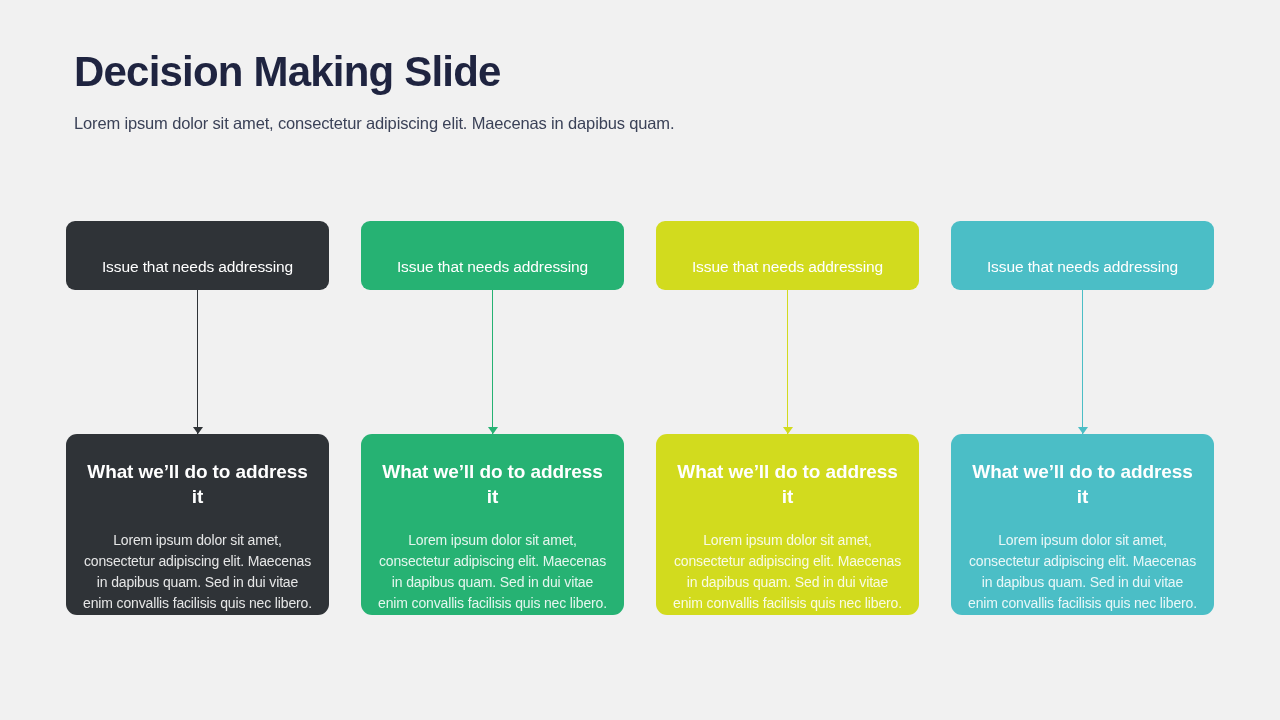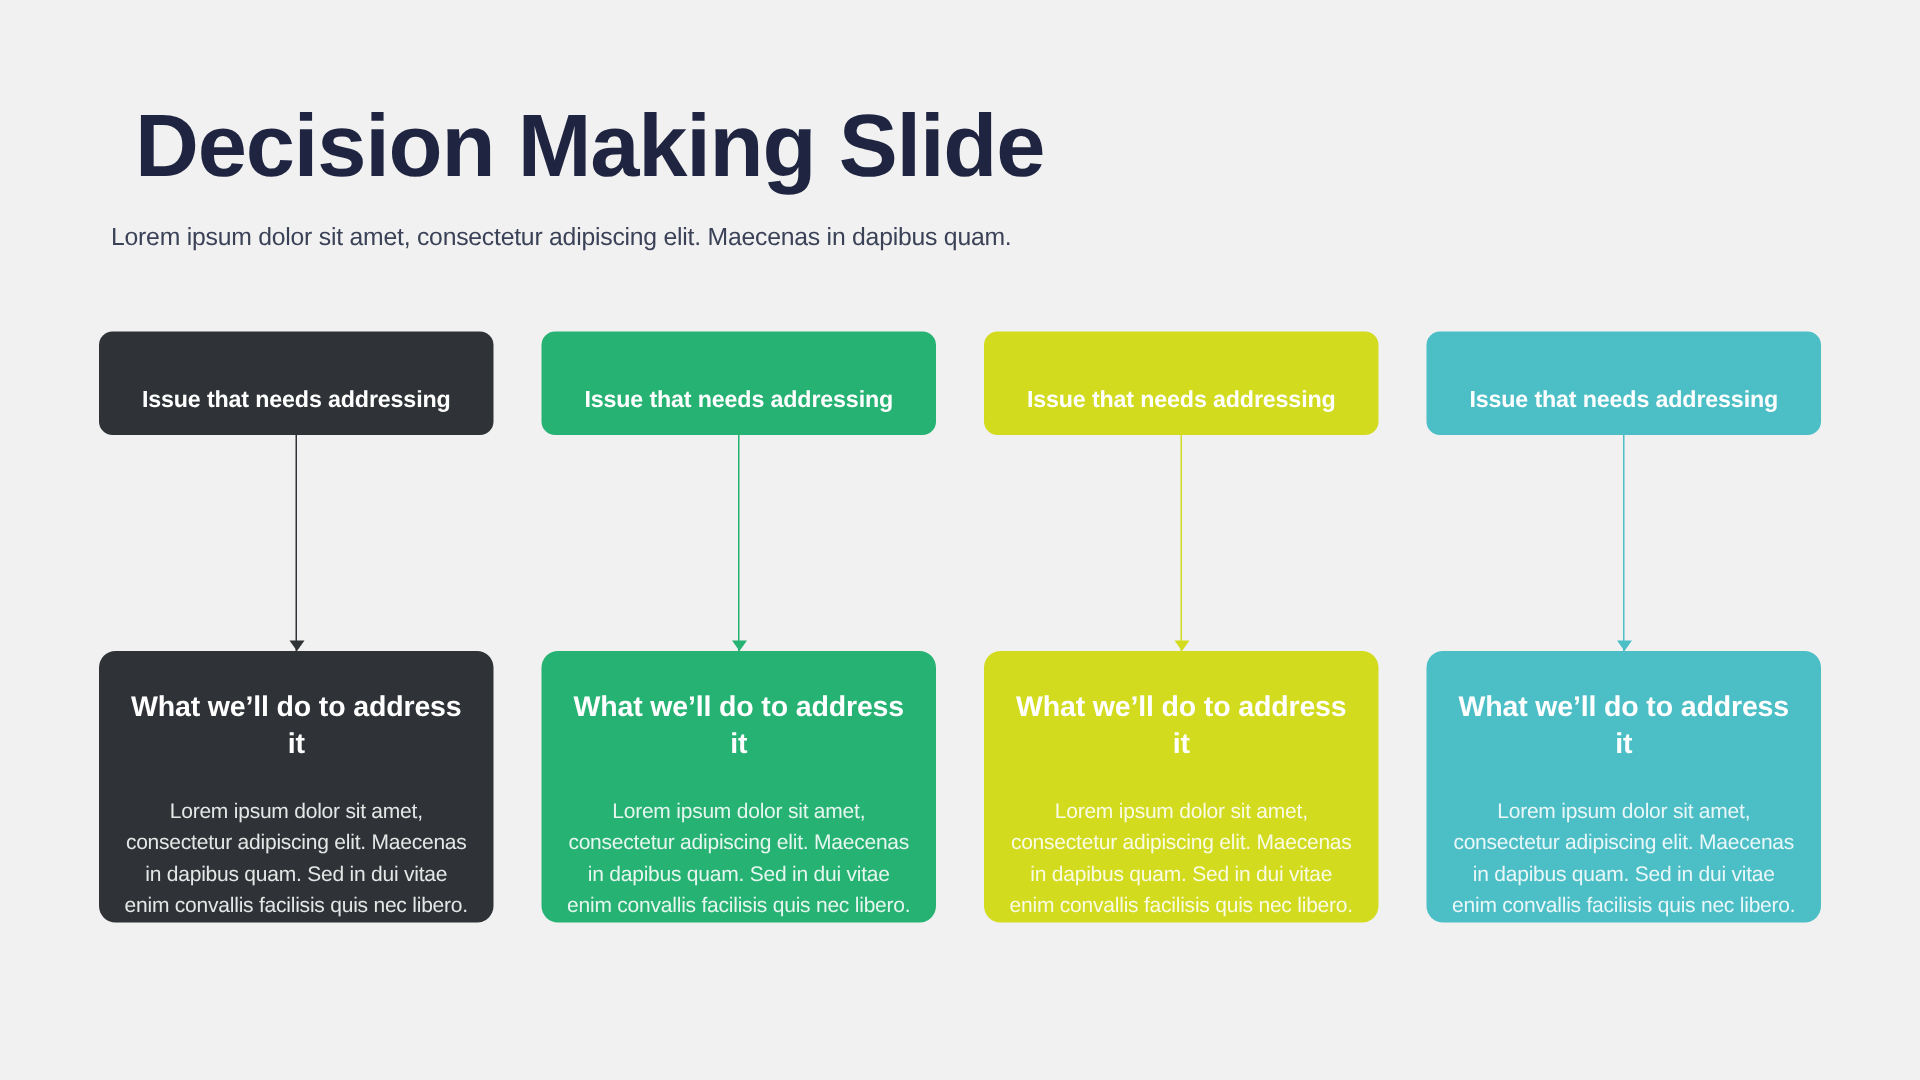--- a/index.html
+++ b/index.html
@@ -22,26 +22,26 @@
   }
 
   
   .header {
     position: absolute;
     left: 74px;
     top: 48px;
     width: 1140px;
   }
   .slide-title {
-    font-size: 59px;
+    font-size: 42px;
     font-weight: bold;
     color: #1f2440;
     letter-spacing: -0.8px;
     line-height: 1.12;
-    margin: 16px;
+    margin: 0;
     white-space: nowrap;
   }
   .slide-subtitle {
     margin: 18px 0 0 0;
     font-size: 16.5px;
     font-weight: normal;
     color: #3b4258;
     letter-spacing: -0.15px;
     line-height: 1.3;
     white-space: nowrap;
@@ -70,21 +70,21 @@
     border-radius: 9px;
     display: flex;
     align-items: center;
     justify-content: center;
     padding: 0 18px;
     box-sizing: border-box;
   }
   .issue-label {
     color: #ffffff;
     font-size: 15.5px;
-    font-weight: bold;
+    font-weight: normal;
     line-height: 1.42;
     text-align: center;
     letter-spacing: -0.1px;
     margin-top: 22px;
   }
 
   
   .connector {
     position: relative;
     height: 144px;

